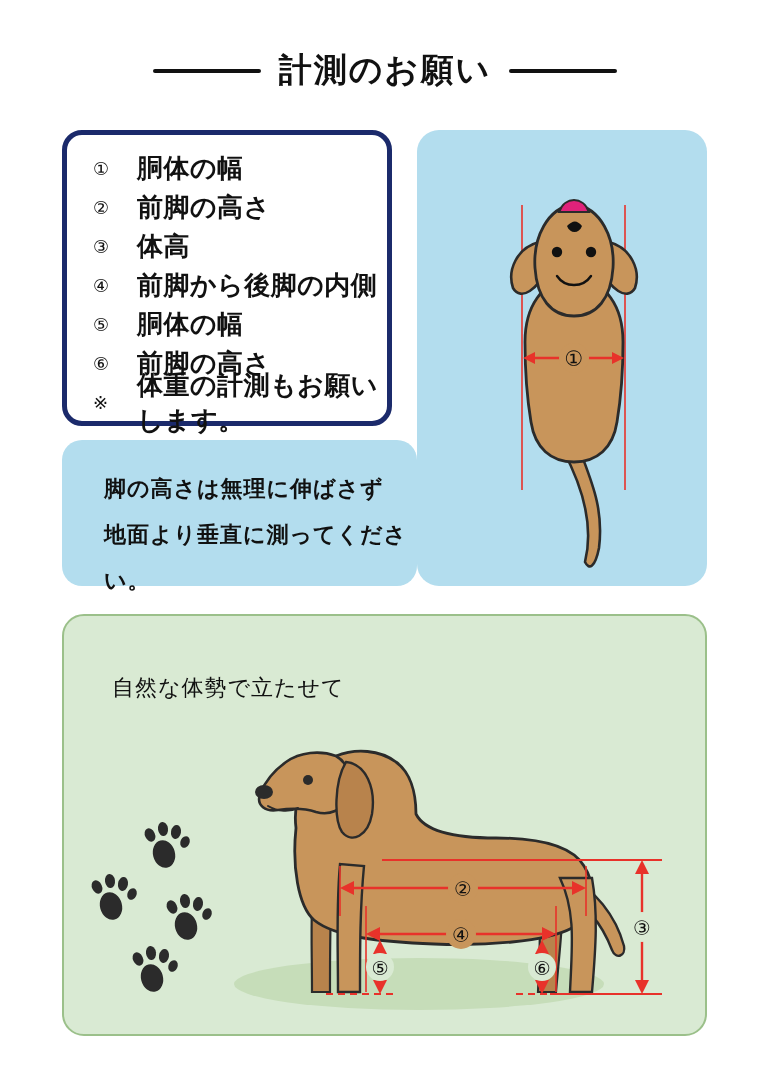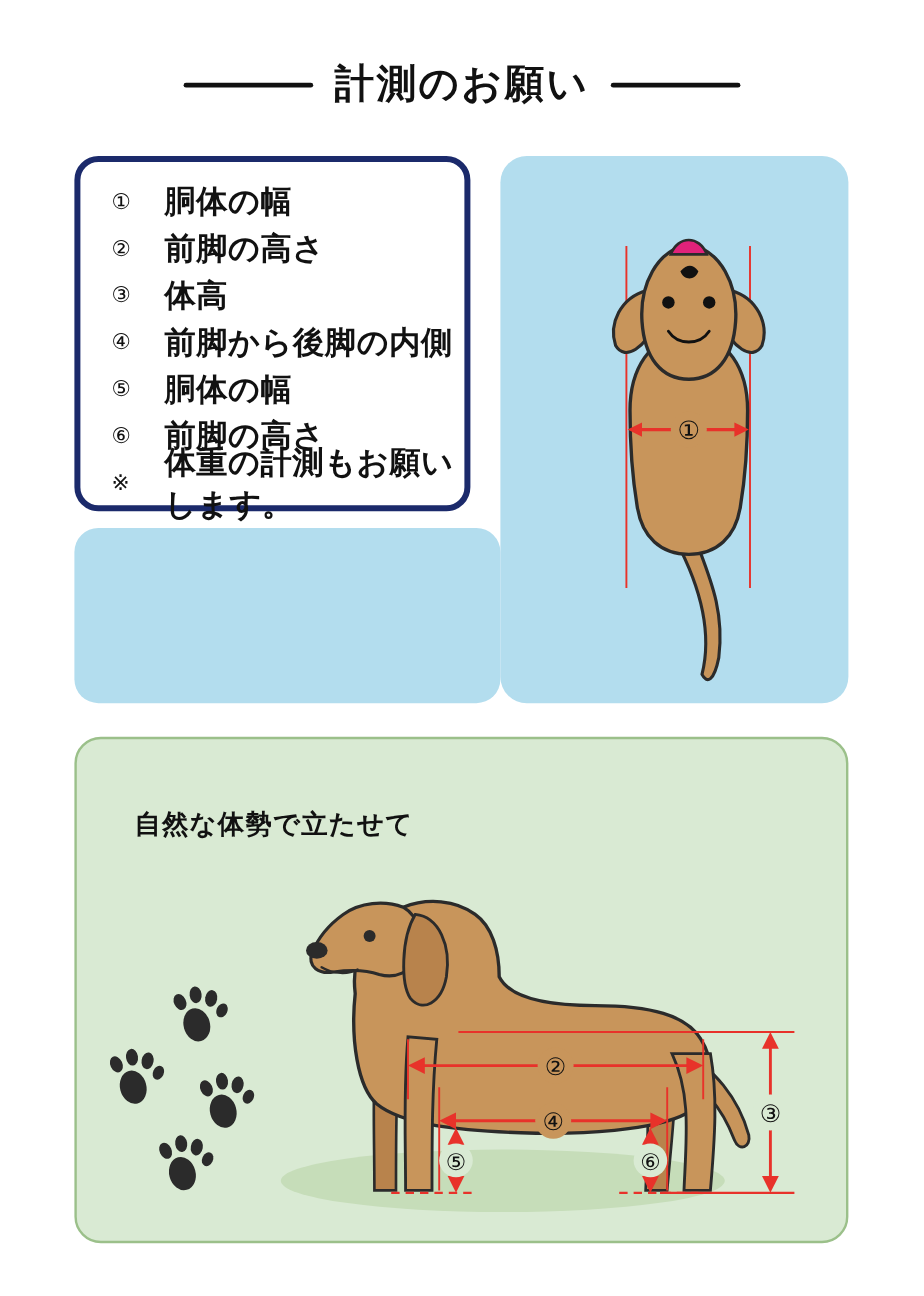--- a/index.html
+++ b/index.html
@@ -114,21 +114,21 @@
     border-radius: 22px;
     box-sizing: border-box;
   }
   .green-note {
     position: absolute;
     left: 48px;
     top: 48px;
   }
   .green-note .line {
     font-size: 22px;
-    font-weight: bold;
+    font-weight: normal;
     line-height: 48px;
     letter-spacing: 1px;
     text-align: right;
   }
 
   .svg-abs { position: absolute; left: 0; top: 0; }
 </style>
 </head>
 <body>
 
@@ -208,20 +208,22 @@
     <div class="list-num">⑥</div>
     <div class="list-label">前脚の高さ</div>
   </div>
   <div class="list-row">
     <div class="list-num">※</div>
     <div class="list-label">体重の計測もお願いします。</div>
   </div>
 </div>
 
 <div class="blue-note">
+  <div class="line">脚の高さは無理に伸ばさず</div>
+  <div class="line">地面より垂直に測ってください。</div>
 </div>
 
 <div class="green-panel">
   <div class="green-note">
     <div class="line">自然な体勢で立たせて</div>
   </div>
 
   <svg class="svg-abs" width="645" height="422" viewBox="0 0 645 422">
 
     <ellipse cx="355" cy="368" rx="185" ry="26" fill="#c6ddb9"></ellipse>

